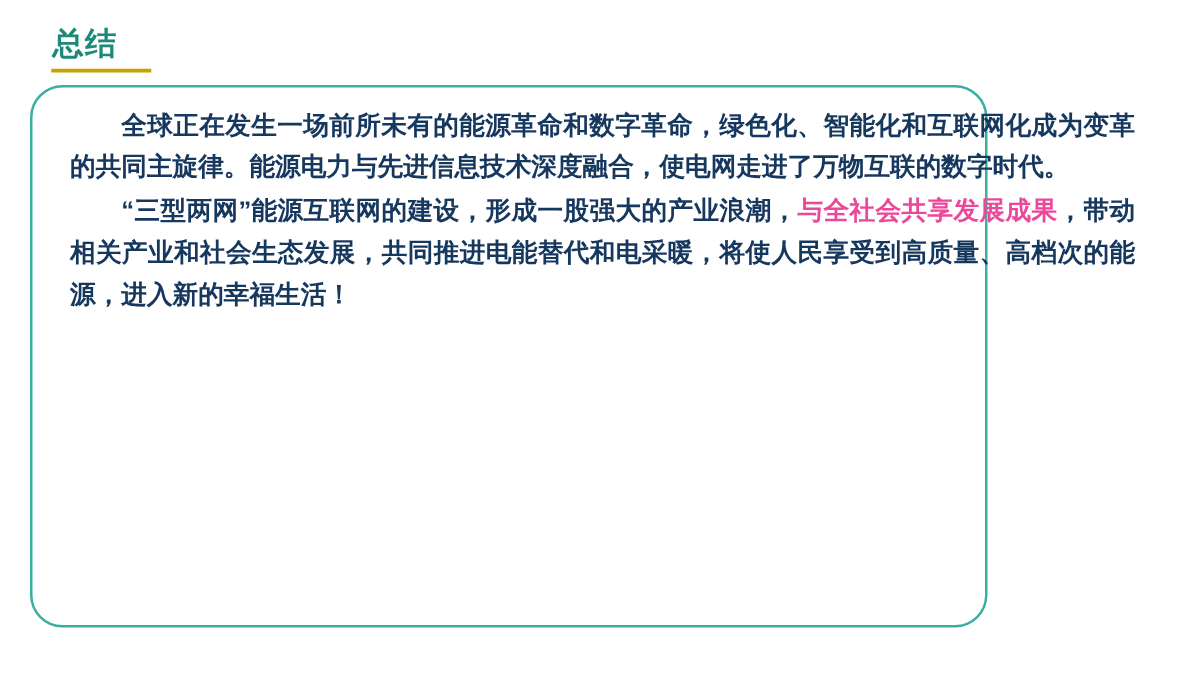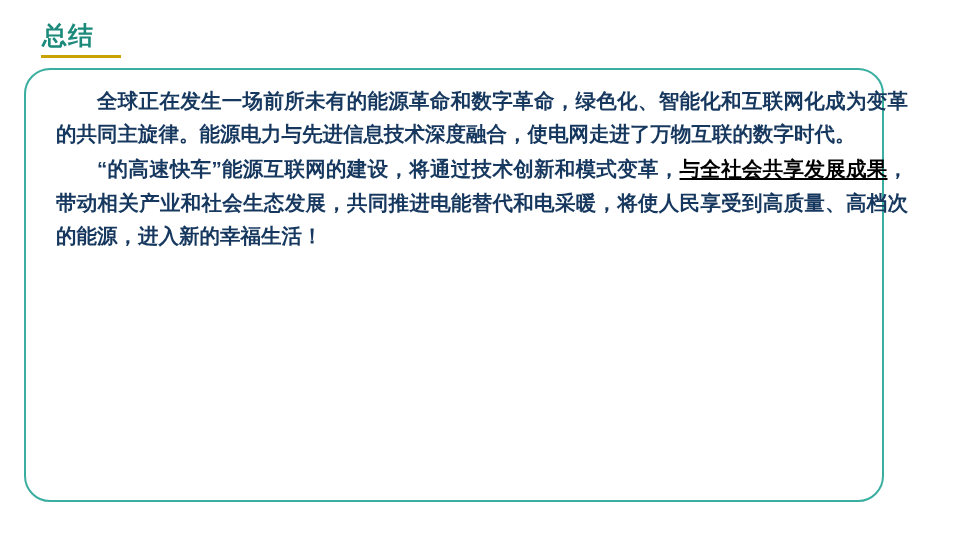--- a/index.html
+++ b/index.html
@@ -35,21 +35,21 @@
     left: 41px;
     top: 55px;
     width: 80px;
     height: 3px;
     background: #c8a200;
   }
   .content-box {
     position: absolute;
     left: 24px;
     top: 68px;
-    width: 860px;
+    width: 766px;
     height: 434px;
     border: 2px solid #3aaea0;
     border-radius: 26px;
     box-sizing: border-box;
     background: #ffffff;
   }
   .body-text {
     position: absolute;
     left: 30px;
     top: 14px;
@@ -62,22 +62,21 @@
     font-family: "Liberation Sans", sans-serif;
   }
   .para {
     margin: 0 0 2px 0;
     text-indent: 2em;
   }
   .hl-red {
     color: #d81f26;
   }
   .hl-red-u {
-    color: #000000;
-    text-decoration: underline;
+    color: #ec4899;
   }
   .page-number {
     position: absolute;
     right: 14px;
     bottom: 8px;
     font-size: 11px;
     color: #bdbdbd;
     font-family: "Liberation Sans", sans-serif;
     margin-top: 16px;
   }
@@ -86,19 +85,19 @@
 <body>
 
 <div class="slide">
 
   <div class="slide-title">总结</div>
   <div class="title-underline"></div>
 
   <div class="content-box">
     <div class="body-text">
       <p class="para"><span>全球正在发生一场前所未有的</span><span>能源革命</span><span>和</span><span>数字革命</span><span>，绿色化、智能化和互联网化成为变革的共同主旋律。能源电力与先进信息技术深度融合，使电网走进了万物互联的数字时代。</span></p>
-      <p class="para"><span>“的高速快车”能源互联网的建设，将通过技术创新和模式变革，</span><span class="hl-red-u">与全社会共享发展成果</span><span>，带动相关产业和社会生态发展，共同推进电能替代和电采暖，将使人民享受到高质量、高档次的能源，进入新的幸福生活！</span></p>
+      <p class="para"><span>“三型两网”能源互联网的建设，形成一股强大的产业浪潮，</span><span class="hl-red-u">与全社会共享发展成果</span><span>，带动相关产业和社会生态发展，共同推进电能替代和电采暖，将使人民享受到高质量、高档次的能源，进入新的幸福生活！</span></p>
     </div>
   </div>
 
   <div class="page-number">54</div>
 
 </div>
 
 </body></html>

